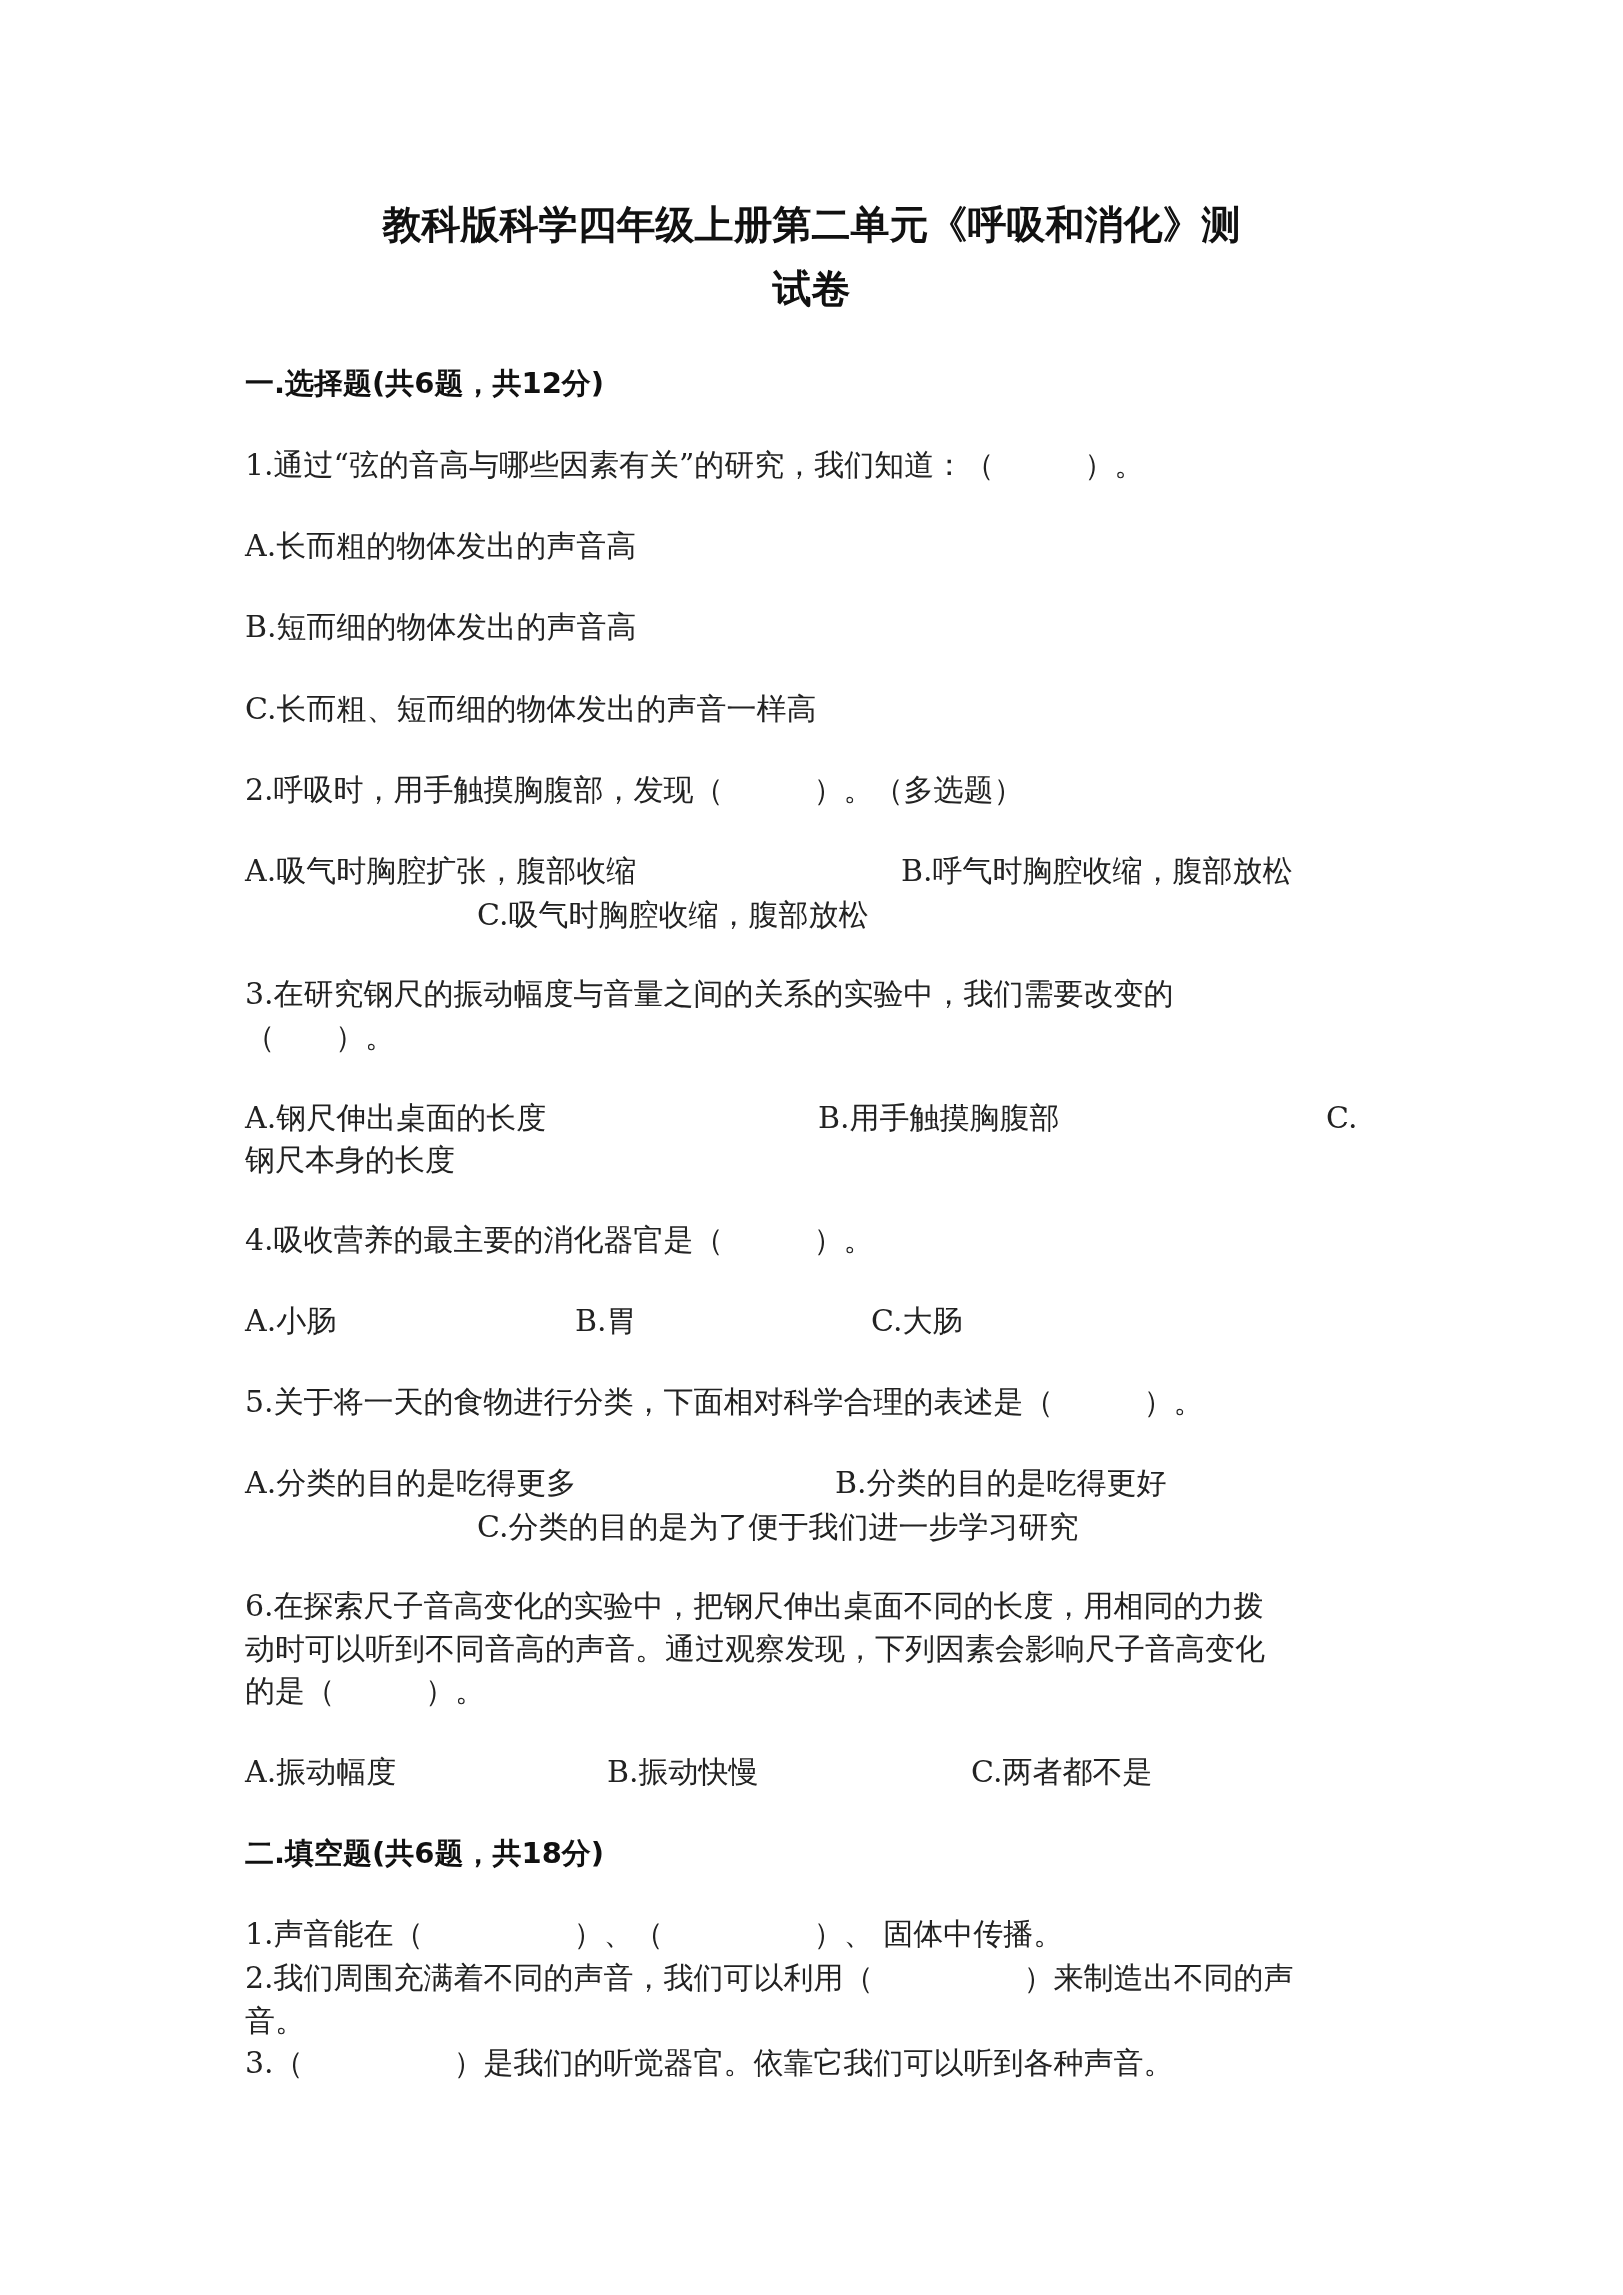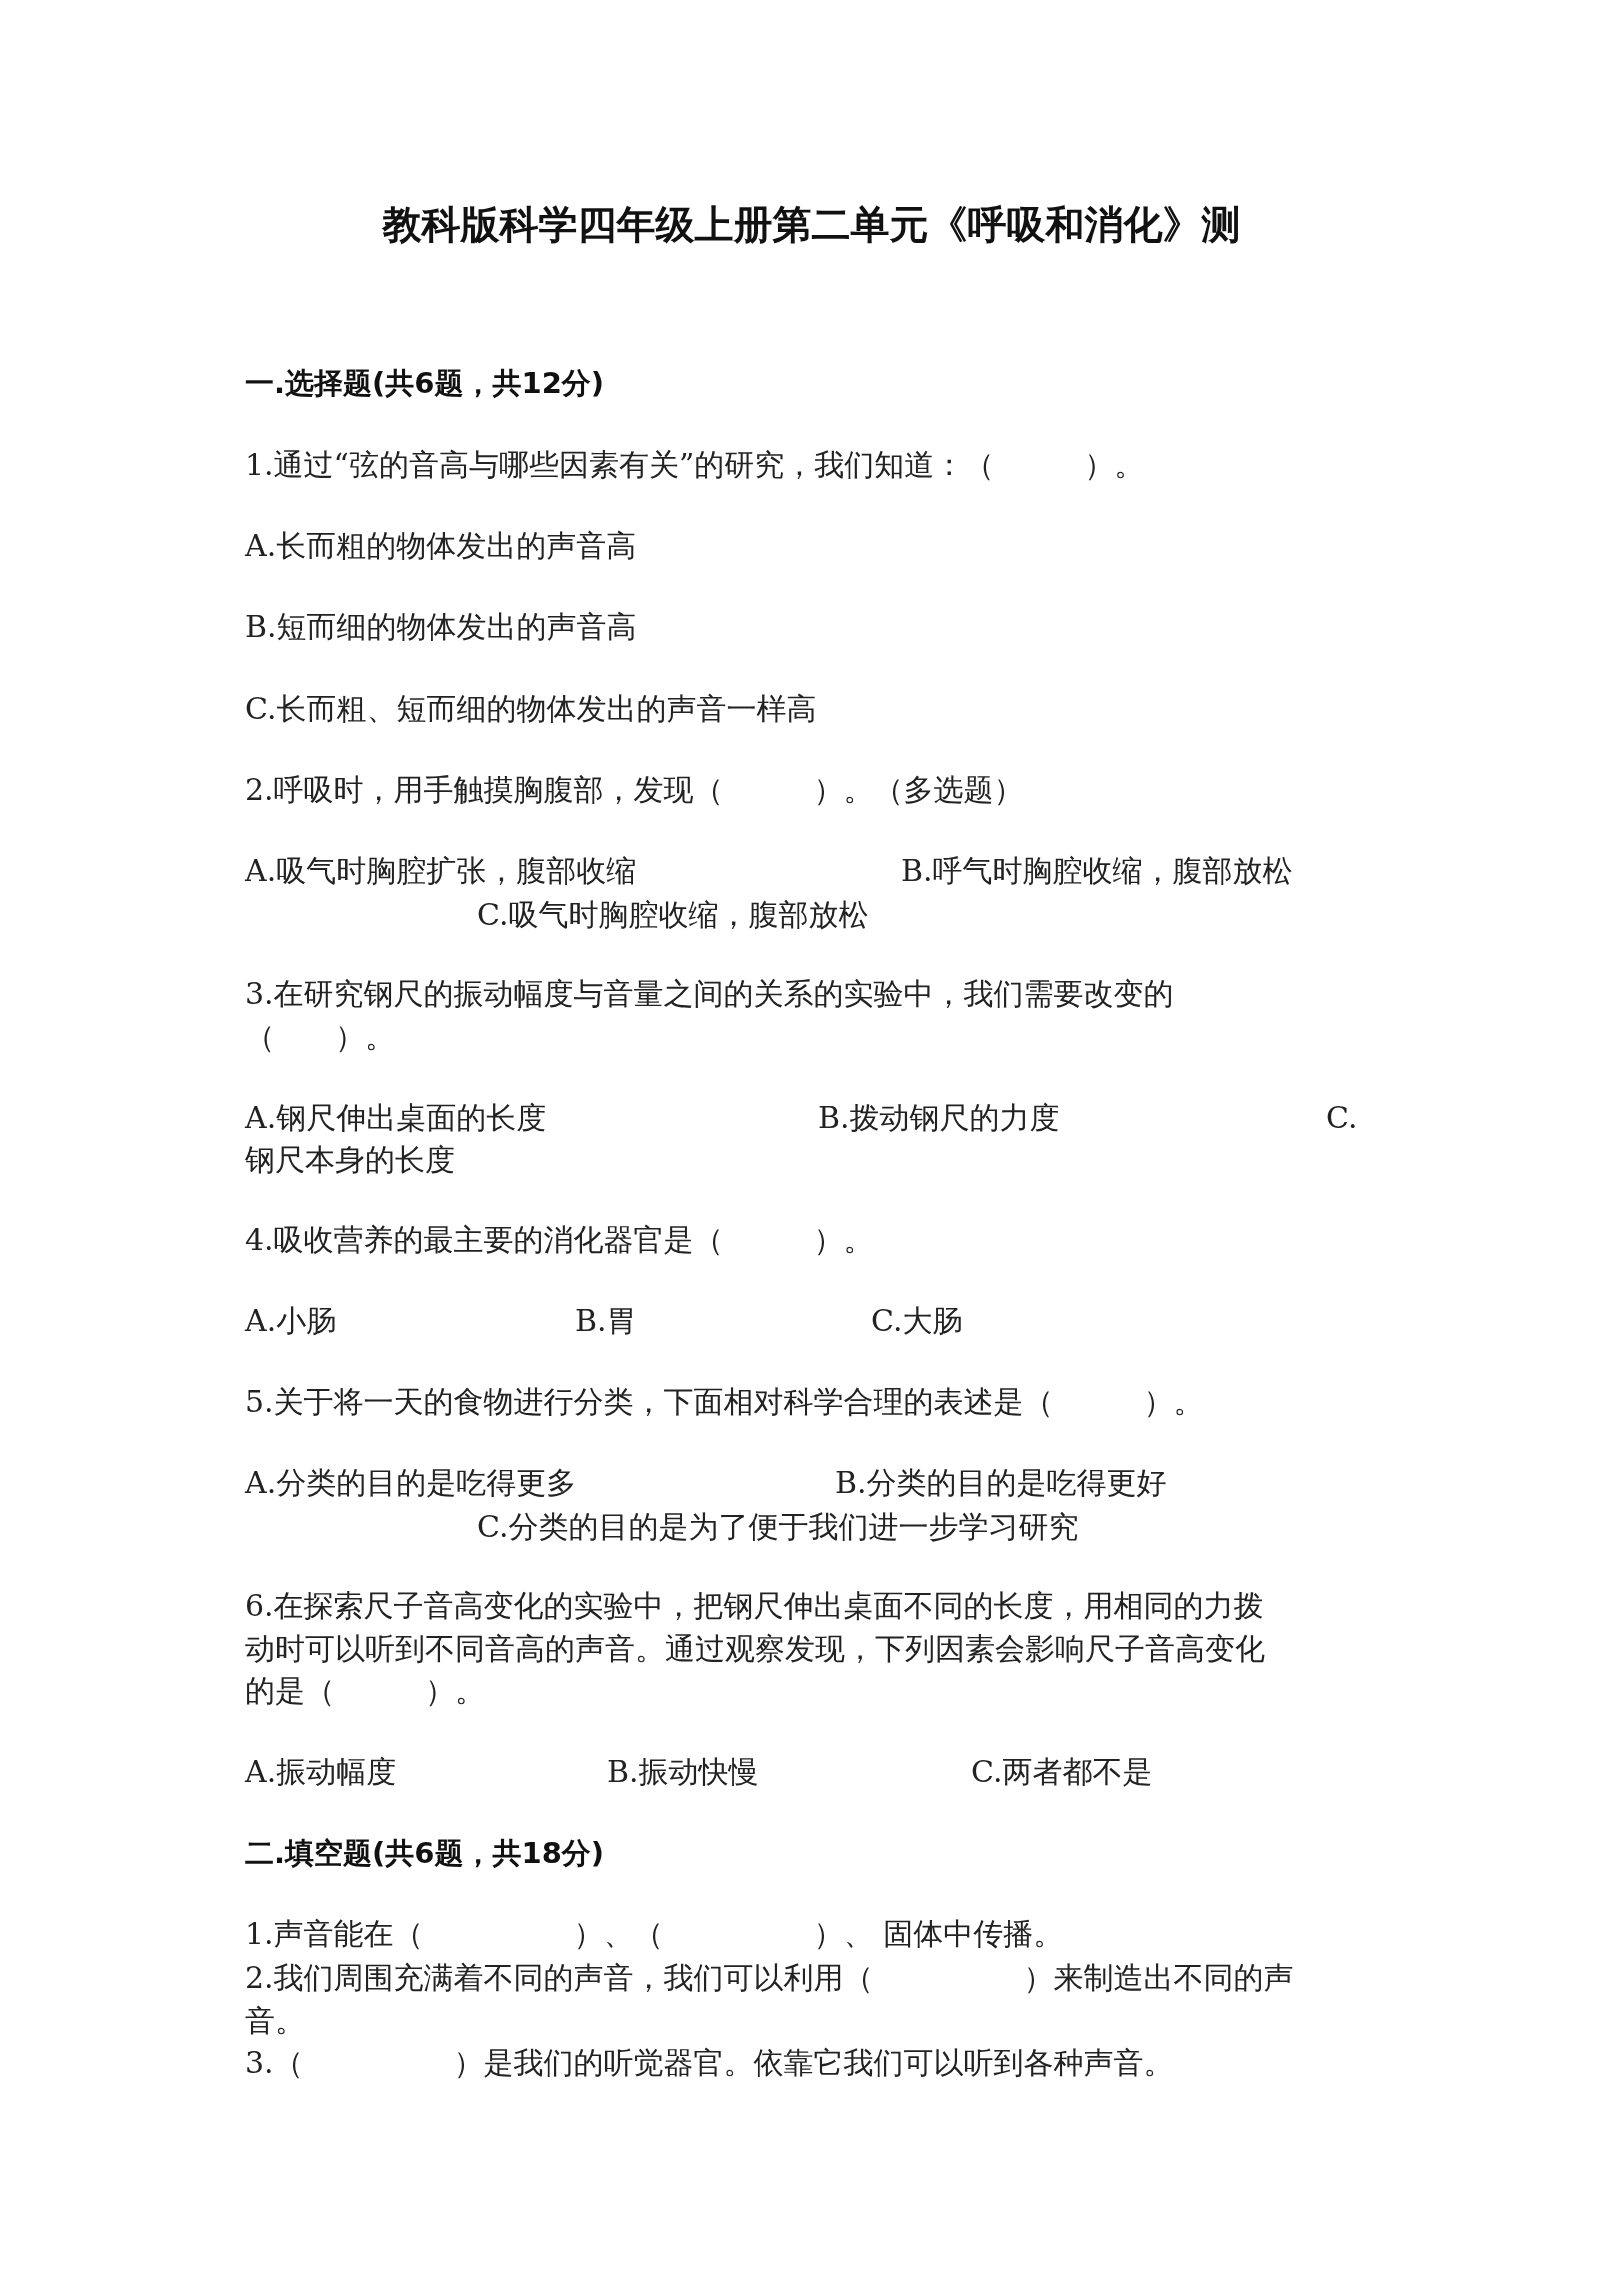--- a/index.html
+++ b/index.html
@@ -13,38 +13,39 @@
                font-weight: bold; font-size: 29px; line-height: 37px; color: #111; }
     .line { position: absolute; font-size: 30px; line-height: 44px; white-space: nowrap; color: #222; }
   </style>
 </head>
 <body>
 
 <div class="page">
 
   <div class="title" style="top:193px;">
     <div>教科版科学四年级上册第二单元《呼吸和消化》测</div>
+    <div>试卷</div>
   </div>
 
   <div class="section" style="top:365px;">一.选择题(共6题，共12分)</div>
 
   <div class="line" style="left:245px;top:443px;">1.通过“弦的音高与哪些因素有关”的研究，我们知道：（　　　）。</div>
   <div class="line" style="left:245px;top:524px;">A.长而粗的物体发出的声音高</div>
   <div class="line" style="left:245px;top:605px;">B.短而细的物体发出的声音高</div>
   <div class="line" style="left:245px;top:687px;">C.长而粗、短而细的物体发出的声音一样高</div>
 
   <div class="line" style="left:245px;top:768px;text-align:right;">2.呼吸时，用手触摸胸腹部，发现（　　　）。（多选题）</div>
   <div class="line" style="left:245px;top:849px;">A.吸气时胸腔扩张，腹部收缩</div>
   <div class="line" style="left:901px;top:849px;">B.呼气时胸腔收缩，腹部放松</div>
   <div class="line" style="left:477px;top:893px;">C.吸气时胸腔收缩，腹部放松</div>
 
   <div class="line" style="left:245px;top:972px;">3.在研究钢尺的振动幅度与音量之间的关系的实验中，我们需要改变的</div>
   <div class="line" style="left:245px;top:1015px;">（　　）。</div>
   <div class="line" style="left:245px;top:1096px;">A.钢尺伸出桌面的长度</div>
-  <div class="line" style="left:818px;top:1096px;">B.拨动钢尺的力度</div>
+  <div class="line" style="left:818px;top:1096px;">B.用手触摸胸腹部</div>
   <div class="line" style="left:1326px;top:1096px;">C.</div>
   <div class="line" style="left:245px;top:1138px;">钢尺本身的长度</div>
 
   <div class="line" style="left:245px;top:1218px;">4.吸收营养的最主要的消化器官是（　　　）。</div>
   <div class="line" style="left:245px;top:1299px;">A.小肠</div>
   <div class="line" style="left:575px;top:1299px;">B.胃</div>
   <div class="line" style="left:871px;top:1299px;">C.大肠</div>
 
   <div class="line" style="left:245px;top:1380px;">5.关于将一天的食物进行分类，下面相对科学合理的表述是（　　　）。</div>
   <div class="line" style="left:245px;top:1461px;">A.分类的目的是吃得更多</div>

